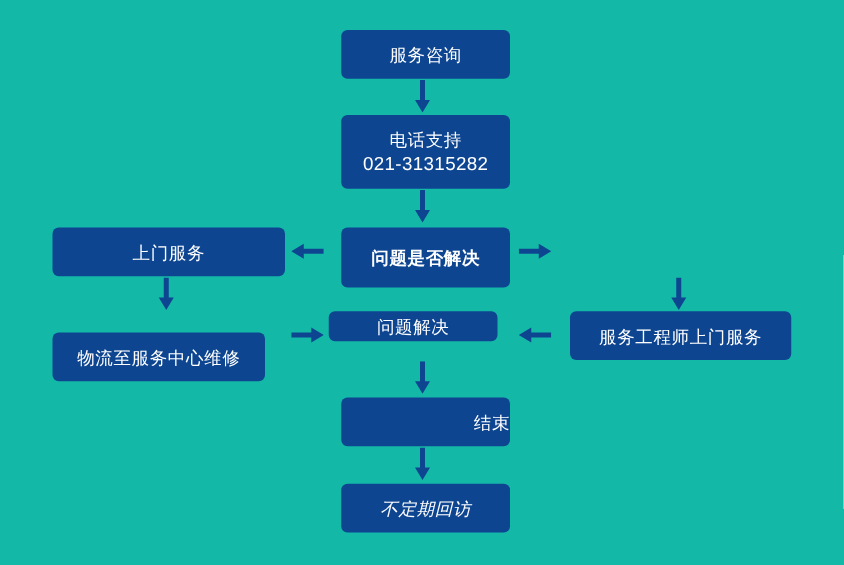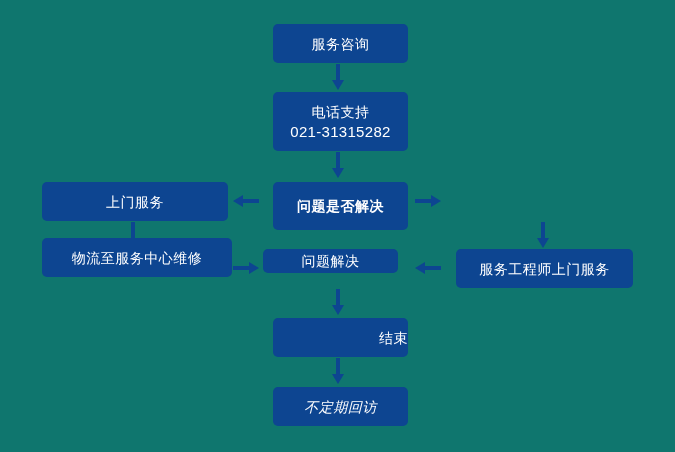--- a/index.html
+++ b/index.html
@@ -7,21 +7,21 @@
     padding: 0;
     background: #ffffff;
   }
   body {
     font-family: "Liberation Sans", "DejaVu Sans", sans-serif;
   }
   #canvas {
     position: relative;
     width: 675px;
     height: 452px;
-    background: #0f766e;
+    background: #14b8a6;
     overflow: hidden;
   }
   .node {
     position: absolute;
     background: #0d4591;
     color: #ffffff;
     border-radius: 5px;
     display: flex;
     flex-direction: column;
     align-items: center;
@@ -41,21 +41,21 @@
   
   .n-consult   { left: 273px; top: 24px;  width: 135px; height: 39px; }
   .n-phone     { left: 273px; top: 92px;  width: 135px; height: 59px; }
   .n-resolved-q{ left: 273px; top: 182px; width: 135px; height: 48px; font-weight: bold; }
   .n-resolved  { left: 263px; top: 249px; width: 135px; height: 24px; }
   .n-end       { left: 273px; top: 318px; width: 135px; height: 39px; align-items: flex-end; }
   .n-followup  { left: 273px; top: 387px; width: 135px; height: 39px; font-style: italic; }
 
   
   .n-onsite    { left: 42px;  top: 182px; width: 186px; height: 39px; align-items: center; }
-  .n-logistics { left: 42px;  top: 238px; width: 190px; height: 39px; }
+  .n-logistics { left: 42px;  top: 266px; width: 170px; height: 39px; }
 
   
   .n-mailin    { left: 456px; top: 182px; width: 177px; height: 39px; }
   .n-engineer  { left: 456px; top: 249px; width: 177px; height: 39px; }
 
   
   .arrow {
     position: absolute;
     color: #0d4591;
   }

